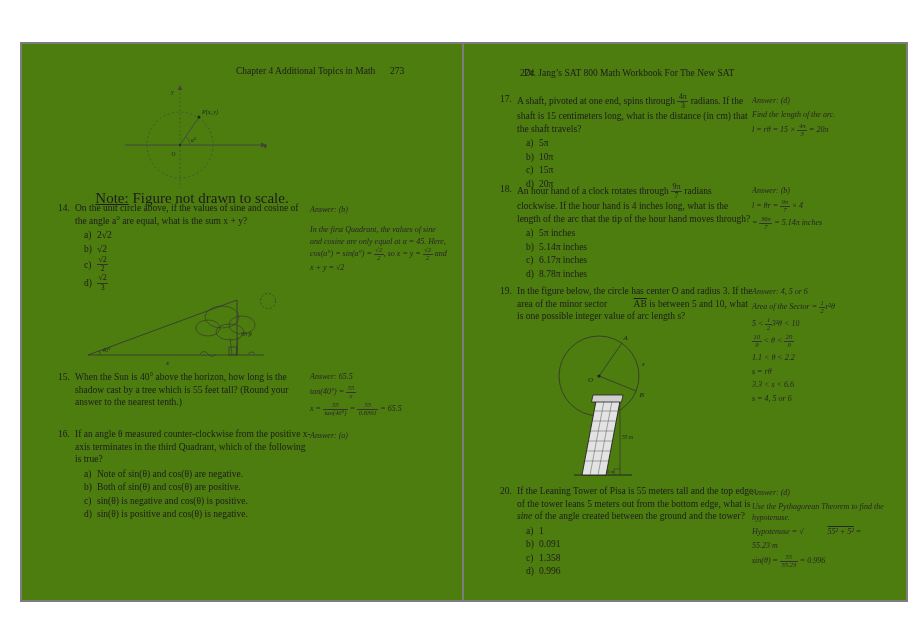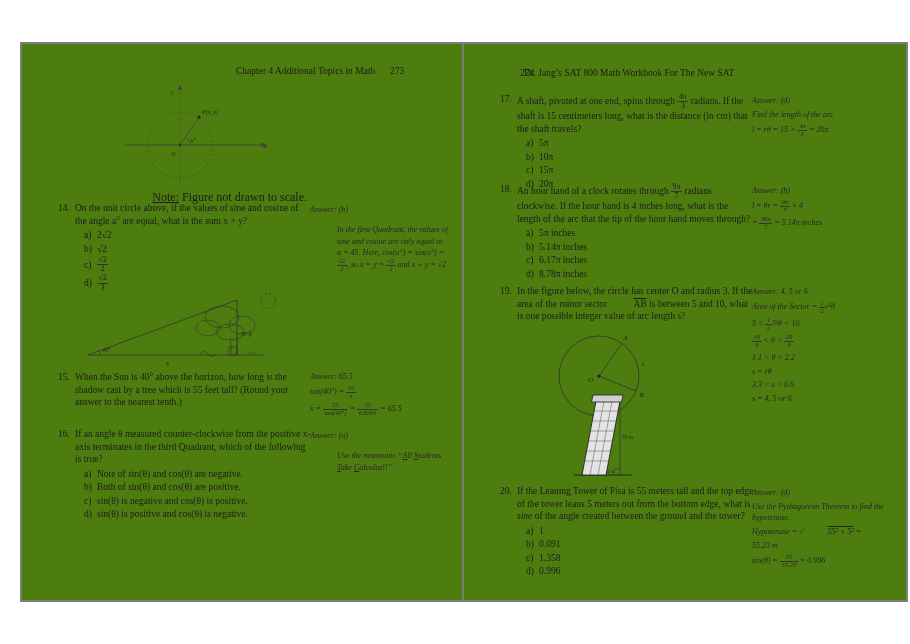--- a/index.html
+++ b/index.html
@@ -12,29 +12,29 @@
   .hdr{position:absolute;font-size:9.5px;white-space:nowrap;}
   .q{position:absolute;left:36px;width:254px;font-size:9.5px;line-height:1.32;}
   .qrow{display:flex;}
   .qn{flex:none;width:17px;}
   .qx{flex:1;}
   .chs{margin:2px 0 0 26px;}
   .ch{display:flex;margin-top:1px;align-items:center;}
   .cl{flex:none;width:13px;}
   .a{position:absolute;left:288px;width:138px;font-size:8px;font-style:italic;line-height:1.42;color:#262626;}
   .al{display:block;}
-  .ae{margin-top:9px;display:block;margin-left:27px;}
+  .ae{margin-top:9px;display:block;}
   .m{margin-top:2.5px;}
   .gap{}
   .fr{display:inline-block;text-align:center;vertical-align:middle;line-height:1.05;font-size:0.82em;}
   .fr .n{display:block;border-bottom:0.7px solid #333;padding:0 1.5px;}
   .fr .d{display:block;padding:0 1.5px;}
   .ol{text-decoration:overline;margin-left:24px;}
   .u{text-decoration:underline;}
-  .note{position:absolute;font-size:12px;text-align:right;}
+  .note{position:absolute;font-size:15px;text-align:center;}
   svg{position:absolute;overflow:visible;}
   svg text{font-family:"Liberation Serif","DejaVu Serif",serif;fill:#222;}
   .it{font-style:italic;}
 </style>
 </head>
 <body>
 
 <div id="stage">
 
   <div class="page" id="lp">
@@ -154,21 +154,20 @@
           </div>
         <div class="ch">
             <span class="cl">d)</span>
             <span>sin(θ) is positive and cos(θ) is negative.</span>
           </div>
       </div>
     </div>
 
     <div class="a" style="top:386px;">
       <span class="al">Answer: (a)</span>
-      <span class="ae"><span>Use the mnemonic “</span><span class="u">A</span><span>ll </span><span class="u">S</span><span>tudents </span><span class="u">T</span><span>ake </span><span class="u">C</span><span>alculus!!”</span></span>
     </div>
   </div>
 
   <div class="page" id="rp">
 
     <div class="hdr" style="top:24px;left:33px;margin-left:23px;">274</div>
     <div class="hdr" style="top:24px;left:60px;">Dr. Jang’s SAT 800 Math Workbook For The New SAT</div>
 
     <div class="q" style="top:49px;">
       <div class="qrow">

